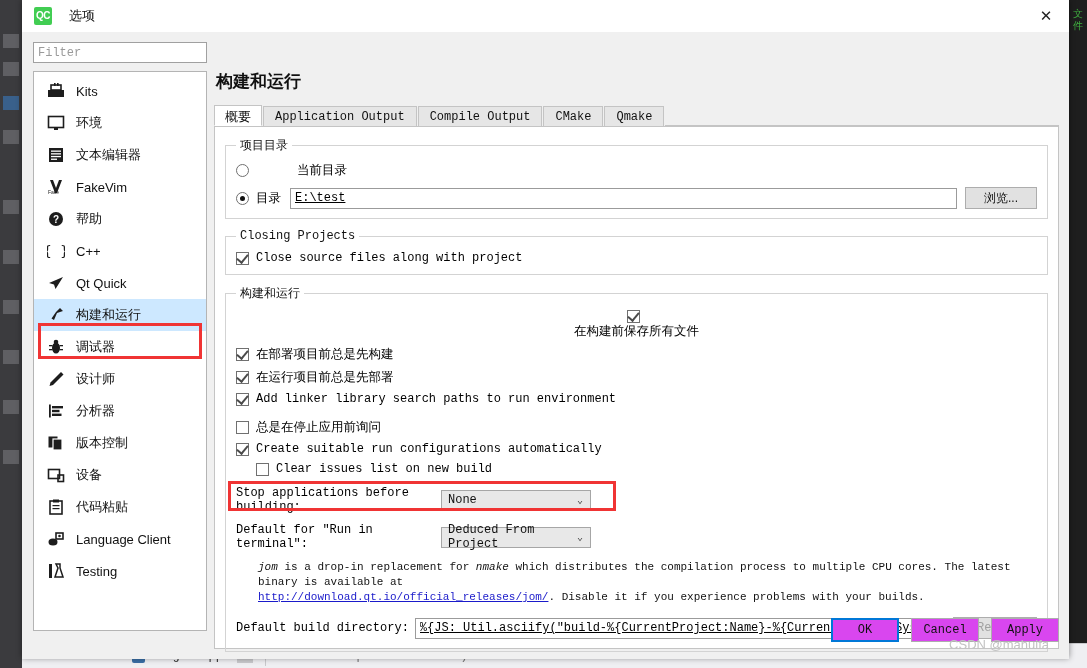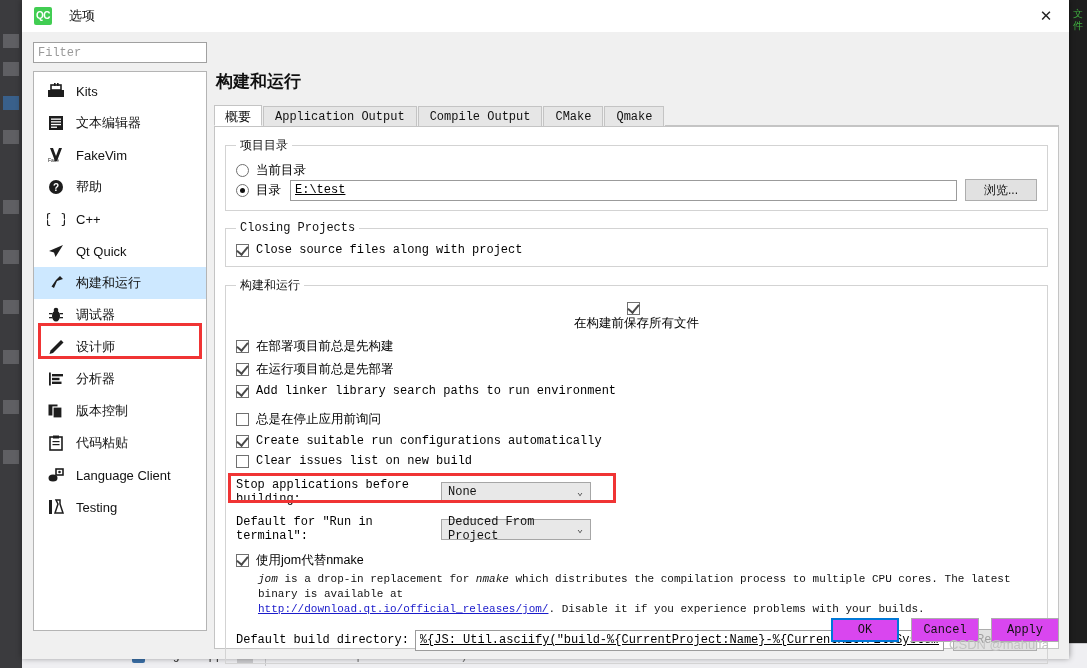--- a/index.html
+++ b/index.html
@@ -164,20 +164,29 @@
             <svg width="18" height="16" viewBox="0 0 18 16">
                 <rect x="1" y="7" width="16" height="7" fill="#1d1d1d"></rect>
                 <rect x="4" y="2" width="10" height="5" fill="none" stroke="#1d1d1d" stroke-width="1.6"></rect>
                 <rect x="7" y="0" width="1.6" height="3" fill="#1d1d1d"></rect>
                 <rect x="10" y="0" width="1.6" height="3" fill="#1d1d1d"></rect>
               </svg>
           </span>
           <span class="ci-lbl">Kits</span>
         </div>
 
+        <div class="cat-item">
+          <span class="ci-ico">
+            <svg width="18" height="16" viewBox="0 0 18 16">
+                <rect x="1.5" y="1.5" width="15" height="11" fill="none" stroke="#1d1d1d" stroke-width="1.6"></rect>
+                <rect x="7" y="13" width="4" height="2" fill="#1d1d1d"></rect>
+              </svg>
+          </span>
+          <span class="ci-lbl">环境</span>
+        </div>
 
         <div class="cat-item">
           <span class="ci-ico">
             <svg width="18" height="16" viewBox="0 0 18 16">
                 <rect x="2" y="1" width="14" height="14" fill="#1d1d1d"></rect>
                 <rect x="4" y="3.5" width="10" height="1.3" fill="#fff"></rect>
                 <rect x="4" y="6.2" width="10" height="1.3" fill="#fff"></rect>
                 <rect x="4" y="8.9" width="10" height="1.3" fill="#fff"></rect>
                 <rect x="4" y="11.6" width="6" height="1.3" fill="#fff"></rect>
               </svg>
@@ -270,20 +279,29 @@
         <div class="cat-item">
           <span class="ci-ico">
             <svg width="18" height="16" viewBox="0 0 18 16">
                 <rect x="1.5" y="1.5" width="9" height="11" fill="#1d1d1d"></rect>
                 <rect x="6" y="4" width="9" height="11" fill="#1d1d1d" stroke="#fff" stroke-width="1.2"></rect>
               </svg>
           </span>
           <span class="ci-lbl">版本控制</span>
         </div>
 
+        <div class="cat-item">
+          <span class="ci-ico">
+            <svg width="18" height="16" viewBox="0 0 18 16">
+                <rect x="1.5" y="2.5" width="11" height="9" fill="none" stroke="#1d1d1d" stroke-width="1.6"></rect>
+                <rect x="11" y="8" width="5.5" height="6.5" fill="none" stroke="#1d1d1d" stroke-width="1.6"></rect>
+              </svg>
+          </span>
+          <span class="ci-lbl">设备</span>
+        </div>
 
         <div class="cat-item">
           <span class="ci-ico">
             <svg width="18" height="16" viewBox="0 0 18 16">
                 <rect x="3" y="2" width="12" height="13" fill="none" stroke="#1d1d1d" stroke-width="1.6"></rect>
                 <rect x="6" y="0.5" width="6" height="3" fill="#1d1d1d"></rect>
                 <rect x="5.5" y="6" width="7" height="1.2" fill="#1d1d1d"></rect>
                 <rect x="5.5" y="9" width="7" height="1.2" fill="#1d1d1d"></rect>
               </svg>
           </span>
@@ -325,21 +343,21 @@
         <div class="tab">Compile Output</div>
         <div class="tab">CMake</div>
         <div class="tab">Qmake</div>
         <div id="tab-fill"></div>
       </div>
 
       <div id="content">
 
         <fieldset class="grp">
           <legend>项目目录</legend>
-          <div class="row" style="margin-bottom:0;">
+          <div class="row" style="margin-bottom:8px;gap:41px;">
             <span class="radio"></span>
             <span class="cjk">当前目录</span>
           </div>
           <div class="row">
             <span class="radio on"></span>
             <span class="cjk" style="margin-right:9px;">目录</span>
             <input class="text-input" style="flex: 1 1 0%;" type="text" value="E:\test">
             <button class="btn cjkbtn" style="margin-left:8px;width:72px;">浏览...</button>
           </div>
         </fieldset>
@@ -372,21 +390,21 @@
             <span class="mono">Add linker library search paths to run environment</span>
           </div>
           <div class="row" style="margin-bottom:6px;">
             <span class="cb"></span>
             <span class="cjk">总是在停止应用前询问</span>
           </div>
           <div class="row" style="margin-bottom:6px;">
             <span class="cb on"></span>
             <span class="mono">Create suitable run configurations automatically</span>
           </div>
-          <div class="row" style="margin-bottom:10px;">
+          <div class="row" style="margin-bottom:10px;margin-left:20px;">
             <span class="cb"></span>
             <span class="mono">Clear issues list on new build</span>
           </div>
 
           <div class="row" id="stop-apps-row" style="margin-bottom:9px;">
             <span class="mono" style="width:205px;">Stop applications before building:</span>
             <div class="combo" style="width:150px;">
               <span class="cv">None</span>
               <span class="carat">⌄</span>
             </div>
@@ -394,24 +412,20 @@
           </div>
 
           <div class="row" style="margin-bottom:9px;">
             <span class="mono" style="width:205px;">Default for "Run in terminal":</span>
             <div class="combo" style="width:150px;">
               <span class="cv">Deduced From Project</span>
               <span class="carat">⌄</span>
             </div>
           </div>
 
-          <div class="row" style="margin-bottom:3px;">
-            <span class="cb on"></span>
-            <span class="cjk">使用jom代替nmake</span>
-          </div>
           <div class="jom-desc">
             <i>jom</i><span> is a drop-in replacement for </span><i>nmake</i><span> which distributes the compilation process to multiple CPU cores. The latest binary is available at</span><br>
             <span class="jom-link">http://download.qt.io/official_releases/jom/</span><span>. Disable it if you experience problems with your builds.</span>
           </div>
 
           <div class="row" style="margin-top:12px;">
             <span class="mono" style="margin-right:6px;">Default build directory:</span>
             <input class="text-input" style="flex: 1 1 0%;" type="text" value="%{JS: Util.asciify(&quot;build-%{CurrentProject:Name}-%{CurrentKit:FileSystemName}-%{CurrentBuild:Name}&quot;)}">
             <button class="btn" style="margin-left:9px;width:84px;" disabled="">Reset</button>
           </div>

